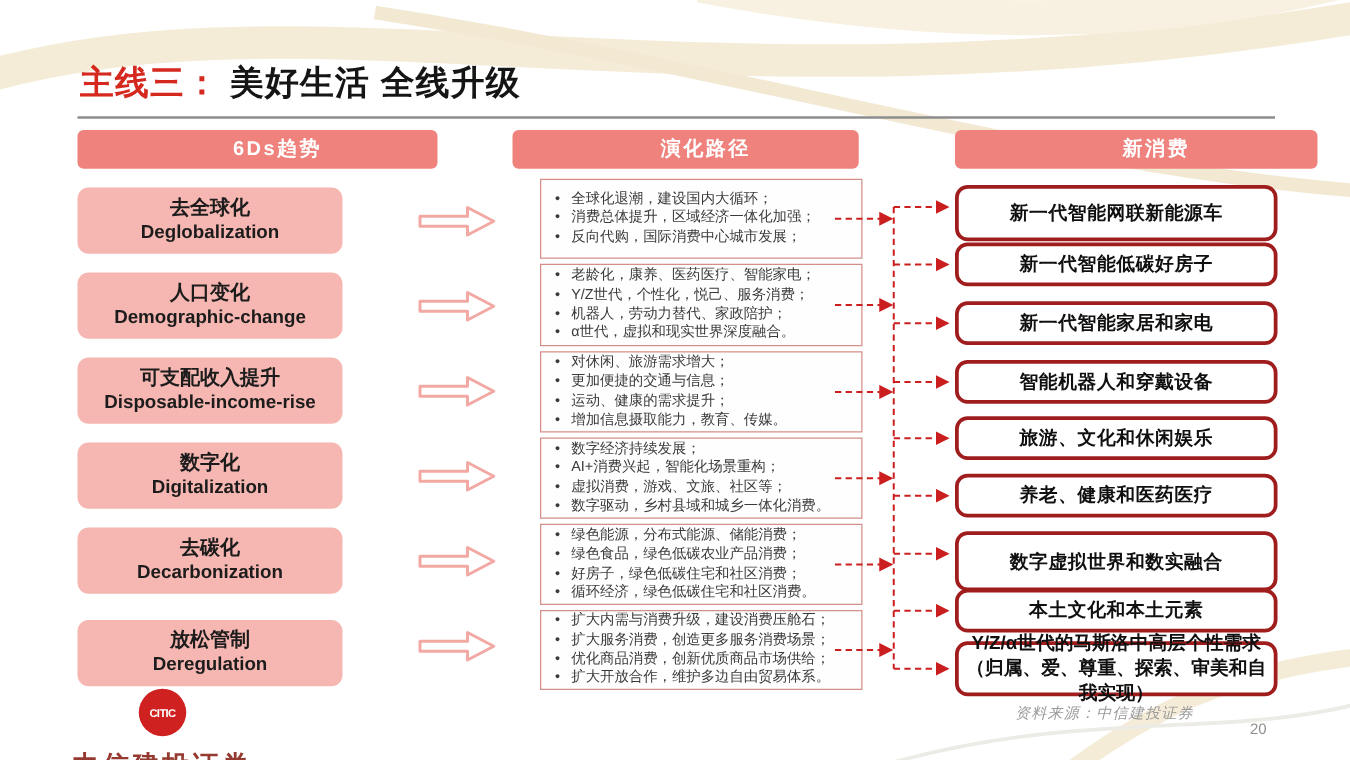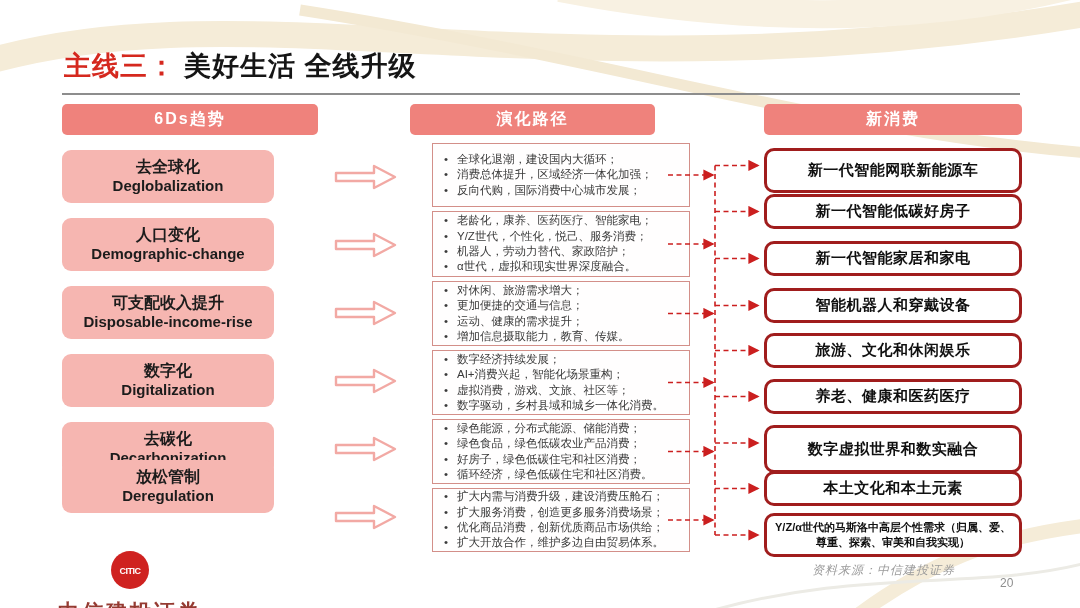--- a/index.html
+++ b/index.html
@@ -8,21 +8,21 @@
   .bg-decor{position:absolute;left:0;top:0;width:1080px;height:608px;pointer-events:none;}
 
   .title{position:absolute;left:64px;top:48px;font-size:27px;font-weight:800;
          letter-spacing:1px;white-space:nowrap;}
   .title-prefix{color:#d5281e;}
   .title-main{color:#151515;margin-left:8px;}
   .title-rule{position:absolute;left:62px;top:93px;width:958px;height:2px;background:#8d8d8d;}
 
   .col-header{position:absolute;top:104px;height:31px;border-radius:5px;background:#ef827c;
               color:#ffffff;font-size:16px;font-weight:700;display:flex;align-items:center;
-              justify-content:center;letter-spacing:2px;}
+              justify-content:center;letter-spacing:2px;padding-left:32px;}
   .header-trends{left:62px;width:256px;}
   .header-paths{left:410px;width:245px;}
   .header-consumption{left:764px;width:258px;}
 
   .trend-box{position:absolute;left:62px;width:212px;height:53px;background:#f6b6b1;
              border-radius:9px;display:flex;flex-direction:column;align-items:center;
              justify-content:center;line-height:1.25;text-align:center;}
   .trend-zh{font-size:16px;font-weight:700;color:#1c1c1c;}
   .trend-en{font-size:15px;font-weight:700;color:#1c1c1c;}
 
@@ -31,21 +31,21 @@
   .path-box{position:absolute;left:410px;width:258px;background:#fffefe;
             border:1px solid #d38f89;box-sizing:border-box;display:flex;align-items:center;margin-left:22px;}
   .path-box ul{margin:0;padding:0 4px 0 24px;list-style:none;}
   .path-box li{font-size:11.5px;line-height:1.33;color:#3a3a3a;position:relative;}
   .path-box li::before{content:"\2022";position:absolute;left:-13px;color:#3a3a3a;}
 
   .cons-box{position:absolute;left:764px;width:258px;background:#ffffff;border:3px solid #a01d1d;
             border-radius:10px;box-sizing:border-box;display:flex;align-items:center;
             justify-content:center;text-align:center;font-weight:700;color:#101010;
             font-size:15px;padding:1px 6px;letter-spacing:0.5px;}
-  .cons-box.small{font-size:11px;line-height:1.32;letter-spacing:0;}
+  .cons-box.small{font-size:15px;line-height:1.32;letter-spacing:0;}
 
   #connectors{position:absolute;left:666px;top:135px;}
 
   .logo{position:absolute;left:58px;top:549px;display:flex;align-items:center;gap:9px;flex-direction:column;}
   .logo-text{display:flex;flex-direction:column;line-height:1.15;}
   .logo-zh{font-size:21px;font-weight:700;color:#953a31;letter-spacing:3px;
            font-family:"Liberation Serif","DejaVu Serif",serif;}
   .logo-en{font-size:11.5px;font-weight:700;color:#4e4f53;letter-spacing:1.6px;}
   .source-note{position:absolute;left:812px;top:562px;font-size:12px;font-style:italic;
                color:#9b9b9b;letter-spacing:1px;}
@@ -87,21 +87,21 @@
         <div class="trend-en">Disposable-income-rise</div>
       </div>
       <div class="trend-box" style="top: 354px;">
         <div class="trend-zh">数字化</div>
         <div class="trend-en">Digitalization</div>
       </div>
       <div class="trend-box" style="top: 422px;">
         <div class="trend-zh">去碳化</div>
         <div class="trend-en">Decarbonization</div>
       </div>
-      <div class="trend-box" style="top: 460px;">
+      <div class="trend-box" style="top: 496px;">
         <div class="trend-zh">放松管制</div>
         <div class="trend-en">Deregulation</div>
       </div>
     </div>
   <div id="arrows">
       <div class="block-arrow" style="top: 163px;"><svg width="64" height="28" viewBox="0 0 64 28">
           <polygon points="2,10 40,10 40,3 61,14 40,25 40,18 2,18" fill="#ffffff" stroke="#f2a9a4" stroke-width="2.4" stroke-linejoin="round"></polygon>
         </svg></div>
       <div class="block-arrow" style="top: 231px;"><svg width="64" height="28" viewBox="0 0 64 28">
           <polygon points="2,10 40,10 40,3 61,14 40,25 40,18 2,18" fill="#ffffff" stroke="#f2a9a4" stroke-width="2.4" stroke-linejoin="round"></polygon>

